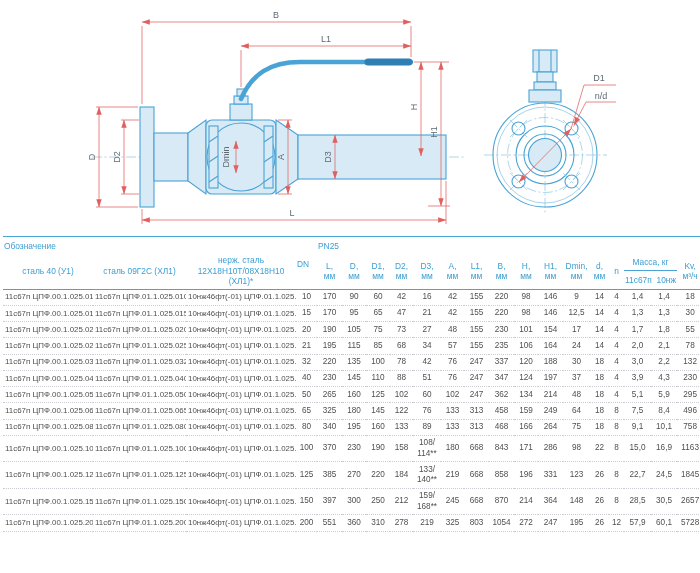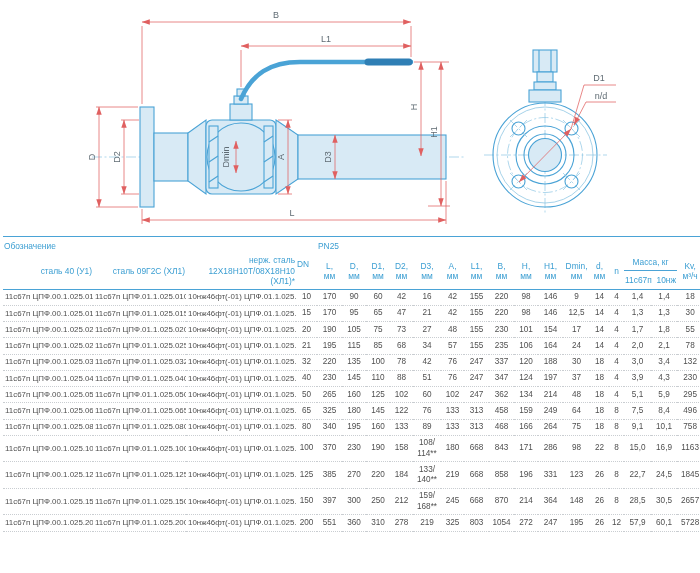--- a/index.html
+++ b/index.html
@@ -5,21 +5,21 @@
   html,body{margin:0;padding:0;background:#fff;width:700px;height:573px;overflow:hidden;
     font-family:"Liberation Sans",sans-serif;-webkit-font-smoothing:antialiased;}
   .page{width:700px;height:573px;position:relative;}
   .drawing-wrap{width:700px;height:236px;}
   .section-title{color:#43A9DC;font-size:14.5px;margin:4px 0 6px 7px;}
   table.dims{border-collapse:collapse;table-layout:fixed;width:694px;margin:0 3px;}
   table.dims th{color:#3B9ED2;font-weight:normal;font-size:8.4px;padding:2px 1px;vertical-align:middle;line-height:1.2;}
   table.dims thead tr.hr1 th{border-top:1px solid #4AA3D6;text-align:left;padding-top:4px;}
   table.dims th.pn{text-align:center;}
   table.dims th.dnh{text-align:center;}
-  table.dims th.mat{text-align:right;vertical-align:middle;line-height:1.25;}
+  table.dims th.mat{text-align:center;vertical-align:middle;line-height:1.25;}
   table.dims th.dim{text-align:center;}
   table.dims th.massh{border-bottom:1px solid #4AA3D6;}
   table.dims th.msub{text-align:right;}
   table.dims th.kv{text-align:center;}
   table.dims td{font-size:8.2px;color:#4F4F4F;text-align:center;padding:2.5px 1px;line-height:1.25;vertical-align:middle;}
   table.dims td.des{text-align:left;font-size:7.9px;white-space:nowrap;overflow:hidden;padding-left:2px;}
   table.dims tbody tr td{border-top:1px dotted #C9CDD1;}
   table.dims tbody tr.first td{border-top:1px solid #4AA3D6;}
   table.dims tbody tr:last-child td{border-bottom:1px dotted #C9CDD1;}
   .cl{stroke:#8CC6E4;stroke-width:0.7;stroke-dasharray:10 2.5 2 2.5;fill:none;}
@@ -306,21 +306,21 @@
           <td>42</td>
           <td>76</td>
           <td>247</td>
           <td>337</td>
           <td>120</td>
           <td>188</td>
           <td>30</td>
           <td>18</td>
           <td>4</td>
           <td>3,0</td>
-          <td>3,4</td>
+          <td>2,2</td>
           <td>132</td>
         </tr>
         <tr>
           <td class="des">11с67п ЦПФ.00.1.025.040</td>
           <td class="des">11с67п ЦПФ.01.1.025.040</td>
           <td class="des">10нж46фт(-01) ЦПФ.01.1.025.040</td>
           <td>40</td>
           <td>230</td>
           <td>145</td>
           <td>110</td>

